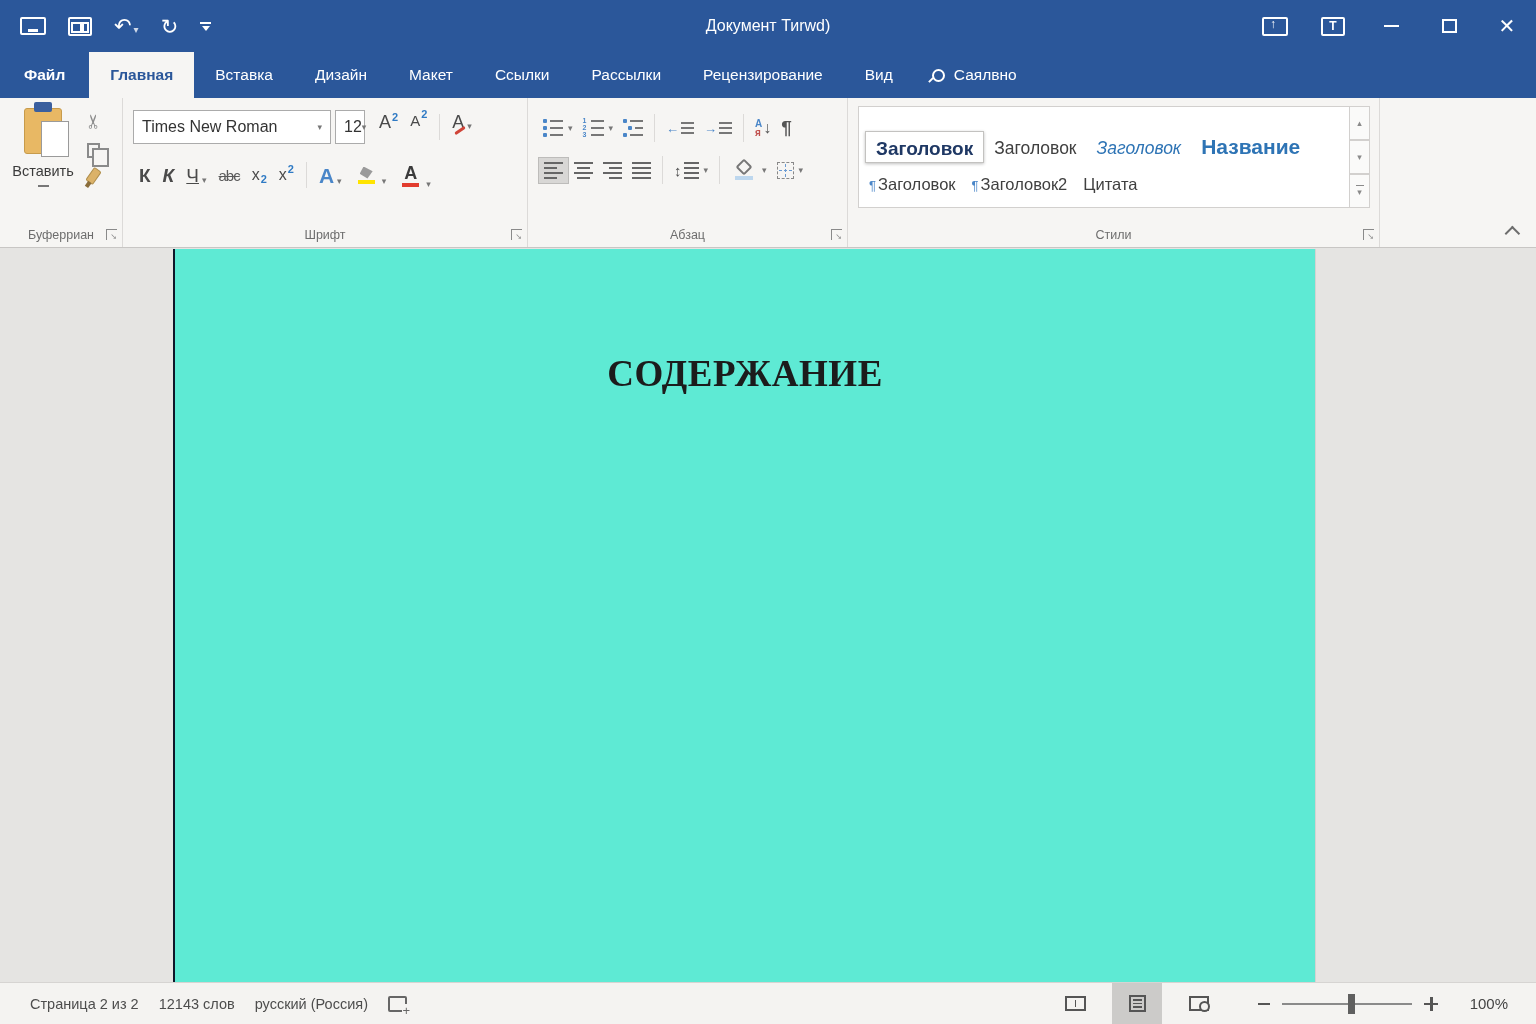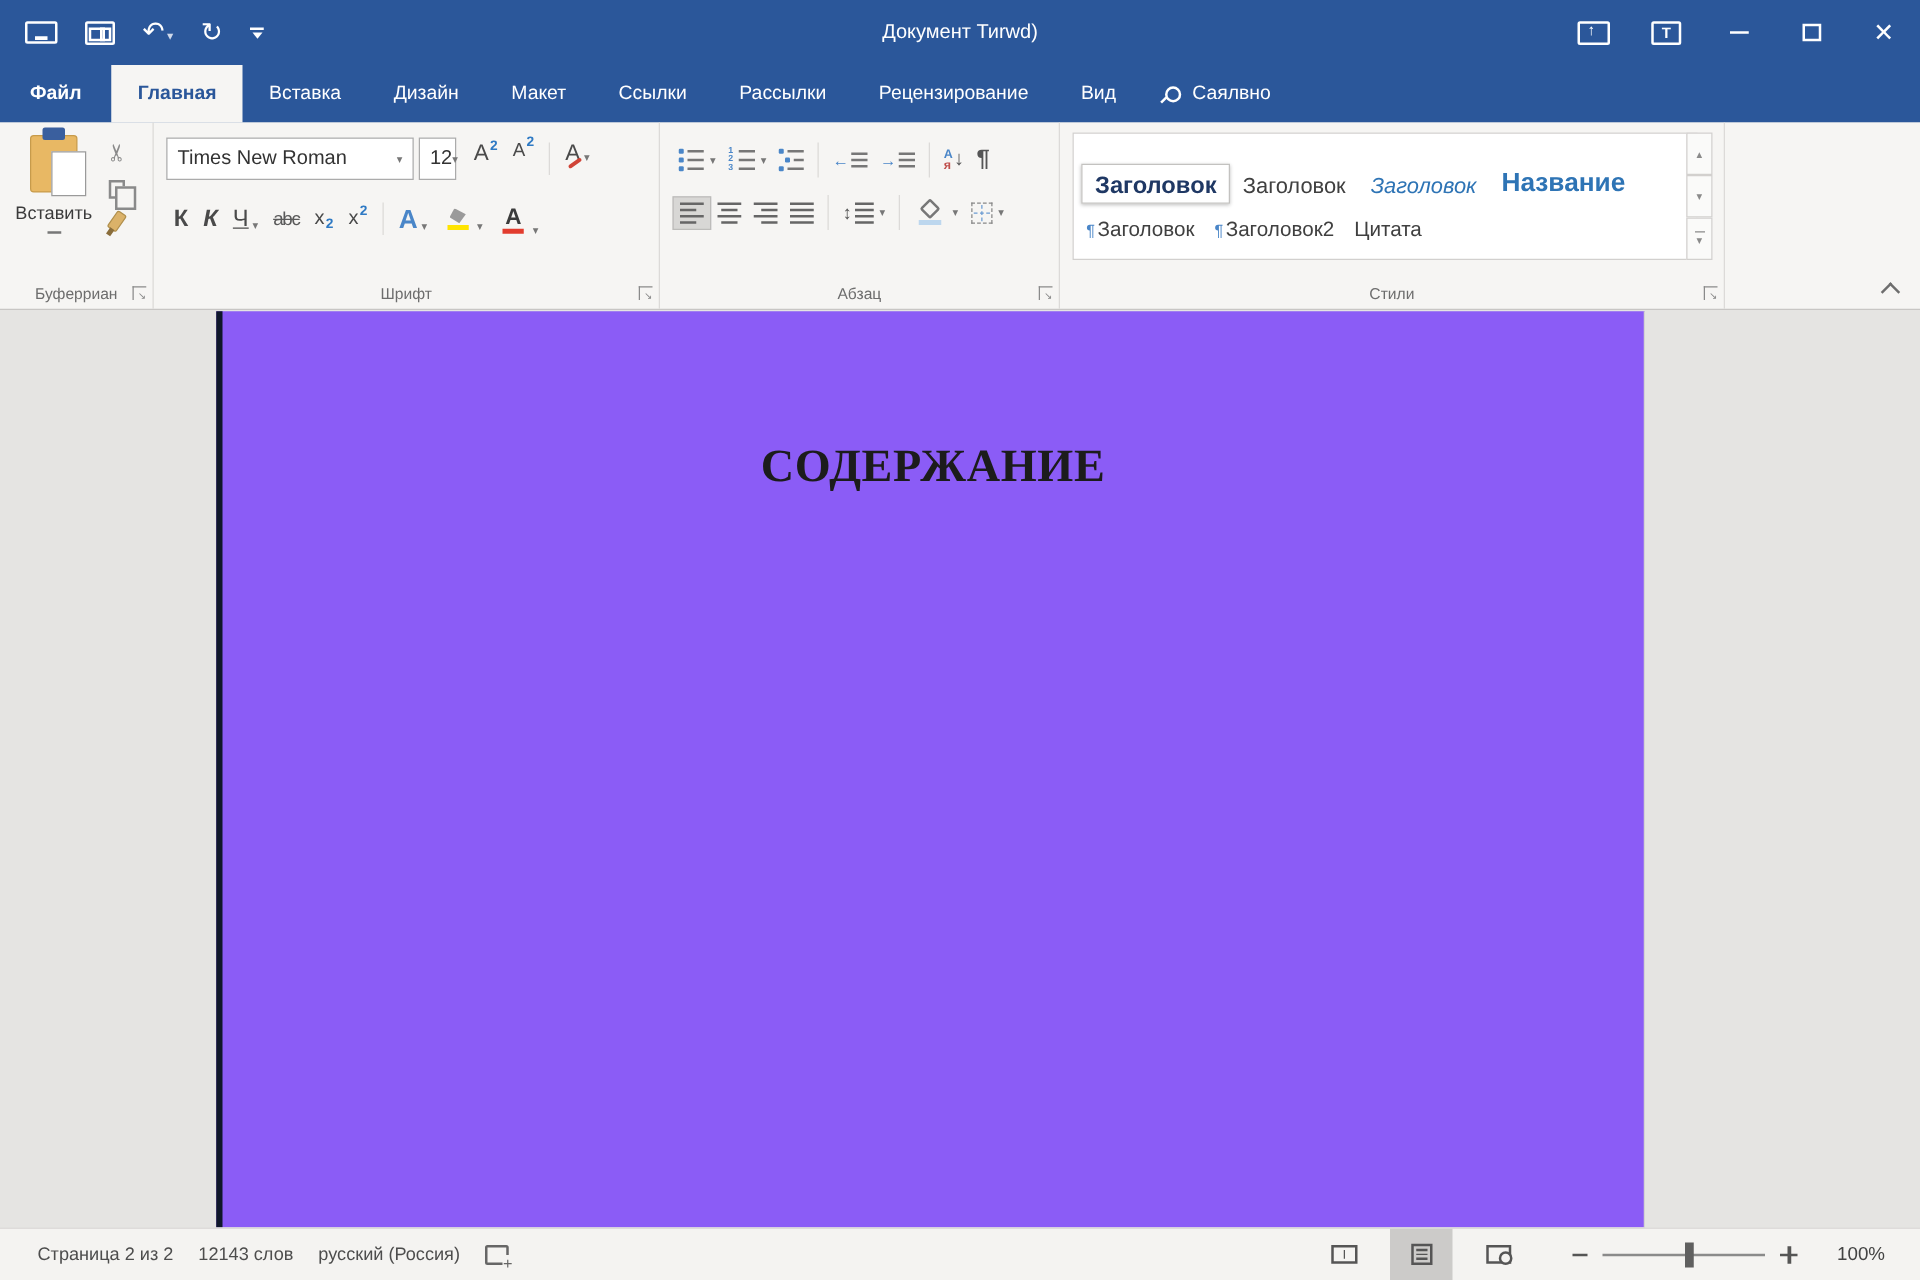--- a/index.html
+++ b/index.html
@@ -136,21 +136,21 @@
   .style-item2 .txt { font-size:16.5px; color:#404040; }
   .gal-scroll { position:absolute; left:501px; top:8px; width:21px; height:102px; display:flex; flex-direction:column; }
   .gal-btn { flex:1; border:1px solid #d2d0ce; background:#fafaf9; display:flex; align-items:center; justify-content:center; flex-direction:column; color:#8a8a8a; font-size:9px; }
   .gal-btn .mbar { width:8px; height:1.5px; background:#8a8a8a; margin-bottom:1px; }
 
   .g-rest { flex:1; border-right:none; position:relative; }
   .collapse-chev { position:absolute; right:16px; bottom:10px; width:11px; height:11px; border-left:2px solid #6d6d6d; border-top:2px solid #6d6d6d; transform:rotate(45deg) translateY(3px); }
 
   
   .docarea { position:absolute; top:249px; left:0; width:1536px; bottom:42px; background:#e5e4e2; }
-  .page { position:absolute; left:173px; top:0; width:1143px; bottom:0; background:#8b5cf6; border-left:5px solid #0f172a; border-right:1px solid #d4d3d1; }
+  .page { position:absolute; left:173px; top:0; width:1143px; bottom:0; background:#5eead4; border-left:2px solid #0f172a; border-right:1px solid #d4d3d1; }
   .doc-heading { margin-top:103px; text-align:center; font-family:"Liberation Serif", serif; font-weight:bold; font-size:37px; color:#1c1c1c; letter-spacing:0.5px; }
 
   
   .statusbar { position:absolute; bottom:0; left:0; width:1536px; height:42px; background:#f4f3f1; border-top:1px solid #d6d4d2; display:flex; align-items:center; font-size:14.5px; color:#4d4d4d; }
   .sb-left { display:flex; align-items:center; gap:20px; padding-left:30px; }
   .ic-proof { width:19px; height:16px; border:2px solid #666; border-radius:2px; position:relative; }
   .ic-proof::after { content:"+"; position:absolute; right:-5px; bottom:-7px; font-size:13px; color:#666; background:#f4f3f1; line-height:1; }
   .sb-right { margin-left:auto; display:flex; align-items:center; padding-right:28px; gap:12px; }
   .viewbtn { width:50px; height:42px; display:flex; align-items:center; justify-content:center; }
   .viewbtn.sel { background:#cccbc9; }

